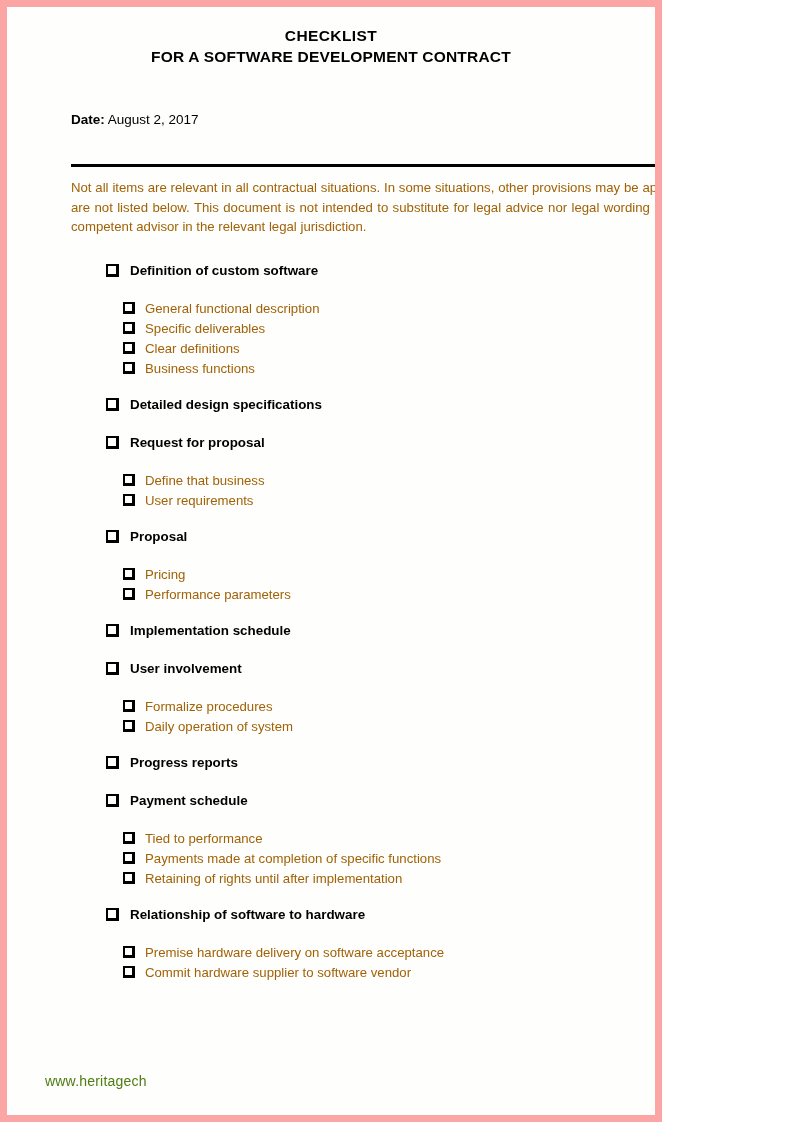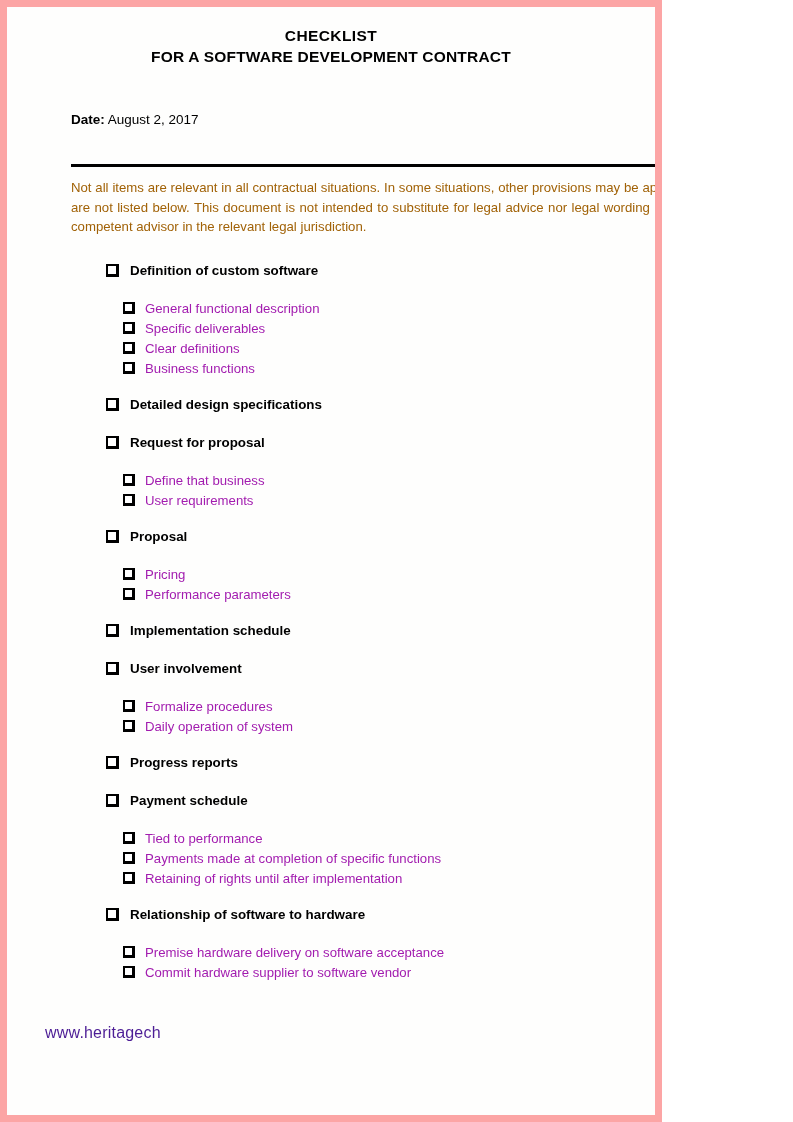--- a/index.html
+++ b/index.html
@@ -134,21 +134,21 @@
     display: flex;
     align-items: flex-start;
     padding-left: 116px;
     height: 20px;
   }
   .sub-item .label {
     font-weight: normal;
     font-size: 13.2px;
     line-height: 19px;
     margin-left: 10px;
-    color: #a21caf;
+    color: #a16207;
     white-space: nowrap;
   }
 
   
   .cb {
     position: relative;
     flex: 0 0 auto;
     box-sizing: border-box;
     background: #ffffff;
   }
@@ -166,24 +166,24 @@
     margin-top: 3px;
     border: 2px solid #000000;
     border-right-width: 3px;
     border-bottom-width: 3px;
   }
 
   
   .watermark {
     position: absolute;
     left: 38px;
-    top: 1019px;
-    font-size: 16px;
+    top: 1067px;
+    font-size: 14px;
     line-height: 14px;
-    color: #4c1d95;
+    color: #4d7c0f;
     letter-spacing: 0.2px;
     white-space: nowrap;
     pointer-events: none;
   }
 </style>
 </head>
 <body>
 
 <div class="page">
 

